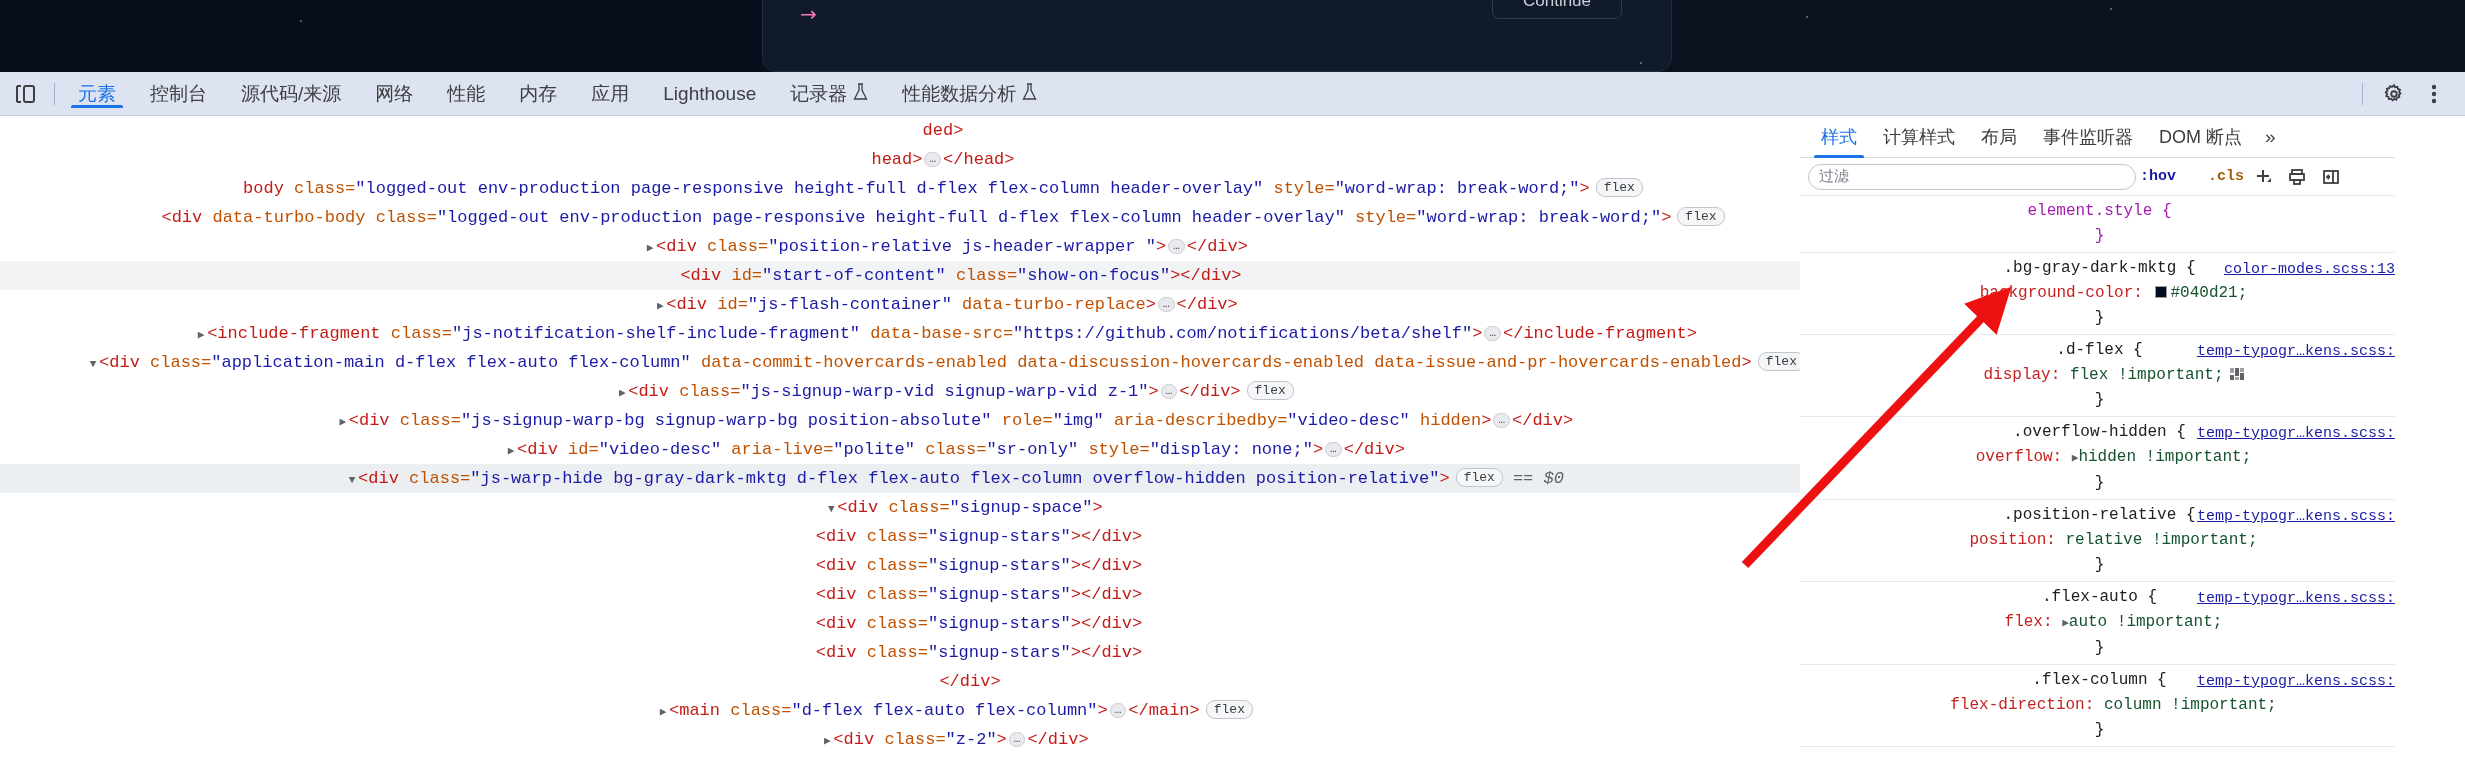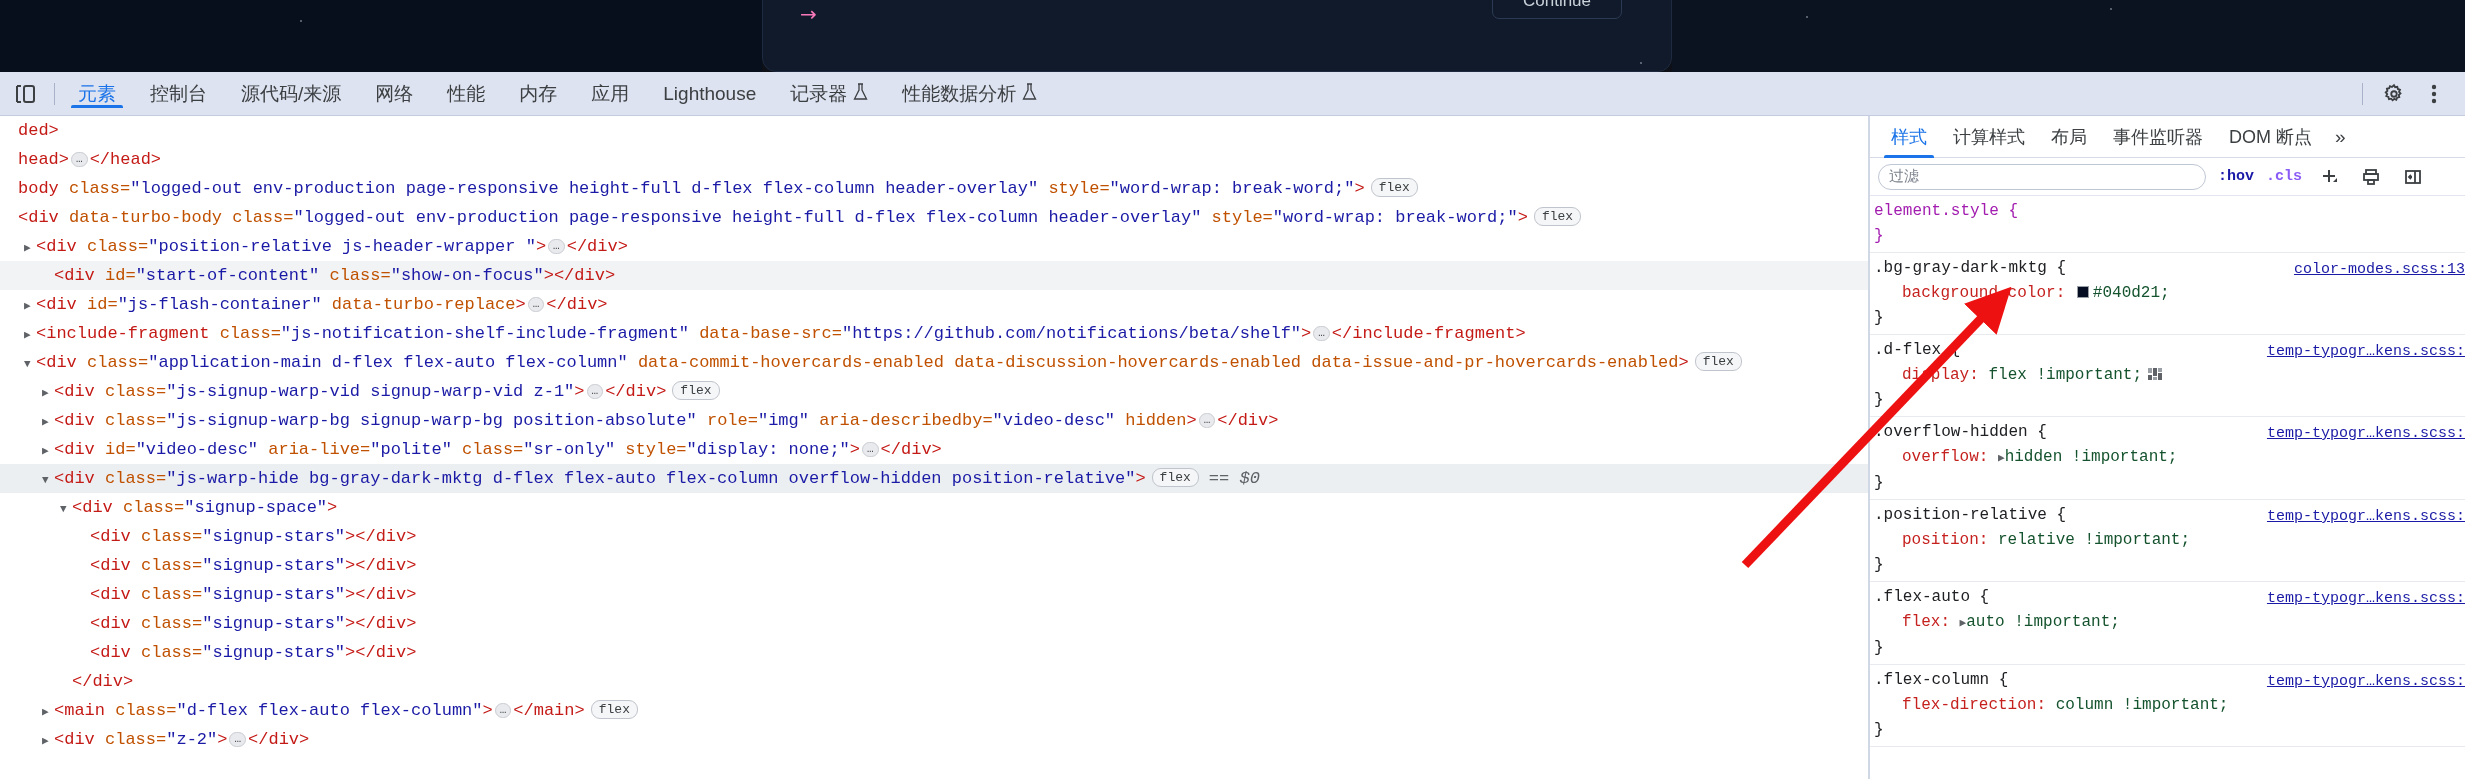--- a/index.html
+++ b/index.html
@@ -74,30 +74,30 @@
   .dt-tab.sel::after {
     content: ""; position: absolute; left: 10px; right: 10px; bottom: 0;
     height: 3px; background: #1a73e8; border-radius: 2px 2px 0 0;
   }
   .flask { font-size: 16px; color: #3c4043; }
   .dt-right-icons {
     margin-left: auto; display: flex; align-items: center; gap: 10px; padding-right: 16px;
   }
 
   
-  .dt-body { position: absolute; left: 0; top: 116px; width: 2465px; height: 663px; background: #fff; }
+  .dt-body { position: absolute; left: 0; top: 116px; width: 2465px; height: 663px; background: #fff; text-align: center; }
   .dom-pane {
     position: absolute; left: 0; top: 0; width: 1868px; height: 663px;
     background: #fff; overflow: hidden;
     font-family: "Liberation Mono", monospace;
     font-size: 17px; line-height: 29px;
   }
   .pane-split { position: absolute; left: 1868px; top: 0; width: 2px; height: 663px; background: #d0d7e5; }
   .styles-pane {
-    position: absolute; left: 1870px; top: 0; width: 595px; height: 663px; background: #fff;
+    position: absolute; left: 1800px; top: 0; width: 595px; height: 663px; background: #fff;
     overflow: hidden;
   }
 
   
   .dom-row { position: relative; height: 29px; white-space: nowrap; padding-left: 0; }
   .dom-row.hl-gray { background: #f1f3f4; }
   .dom-row.hl-sel { background: #eceff1; }
   .twisty { display: inline-block; width: 12px; color: #5f6368; font-size: 11px; }
   .tg { color: #c41a16; }        
   .at { color: #c05100; }        
@@ -126,30 +126,30 @@
     font-family: "Liberation Sans", sans-serif;
   }
   .st-tab.sel { color: #1a73e8; }
   .st-tab.sel::after {
     content: ""; position: absolute; left: 6px; right: 6px; bottom: 0; height: 3px;
     background: #1a73e8; border-radius: 2px 2px 0 0;
   }
   .st-more { font-size: 19px; color: #3c4043; padding: 0 10px; }
 
   .st-toolbar {
-    height: 38px; display: flex; align-items: center; gap: 12px;
+    height: 38px; display: flex; align-items: center; gap: 4px;
     padding: 0 8px; border-bottom: 1px solid #e3e6ee; background: #fff;
   }
   .st-filter {
     flex: 0 0 328px; height: 26px; border: 1px solid #bfc6d4; border-radius: 13px;
     display: flex; align-items: center; padding: 0 10px;
     color: #7c828c; font-size: 15px; font-family: "Liberation Sans", sans-serif;
   }
   .st-tool-txt { font-size: 15px; color: #1a1aa6; font-family: "Liberation Mono", monospace; font-weight: bold; }
-  .st-tool-txt.dark { color: #8b5cf6; }
+  .st-tool-txt.dark { color: #a16207; margin-left: 28px; }
 
   .st-rules { font-family: "Liberation Mono", monospace; font-size: 16px; line-height: 25px; color: #202124; }
   .st-rule { position: relative; border-bottom: 1px solid #e8eaf0; padding: 3px 0 3px 4px; }
   .st-rule .src {
     position: absolute; right: 0px; top: 4px; color: #1a1aa6;
     text-decoration: underline; font-size: 15px; white-space: nowrap;
   }
   .sel-name { color: #202124; }
   .sel-name.dim { color: #a21caf; }
   .prop { color: #c5221f; padding-left: 28px; }

